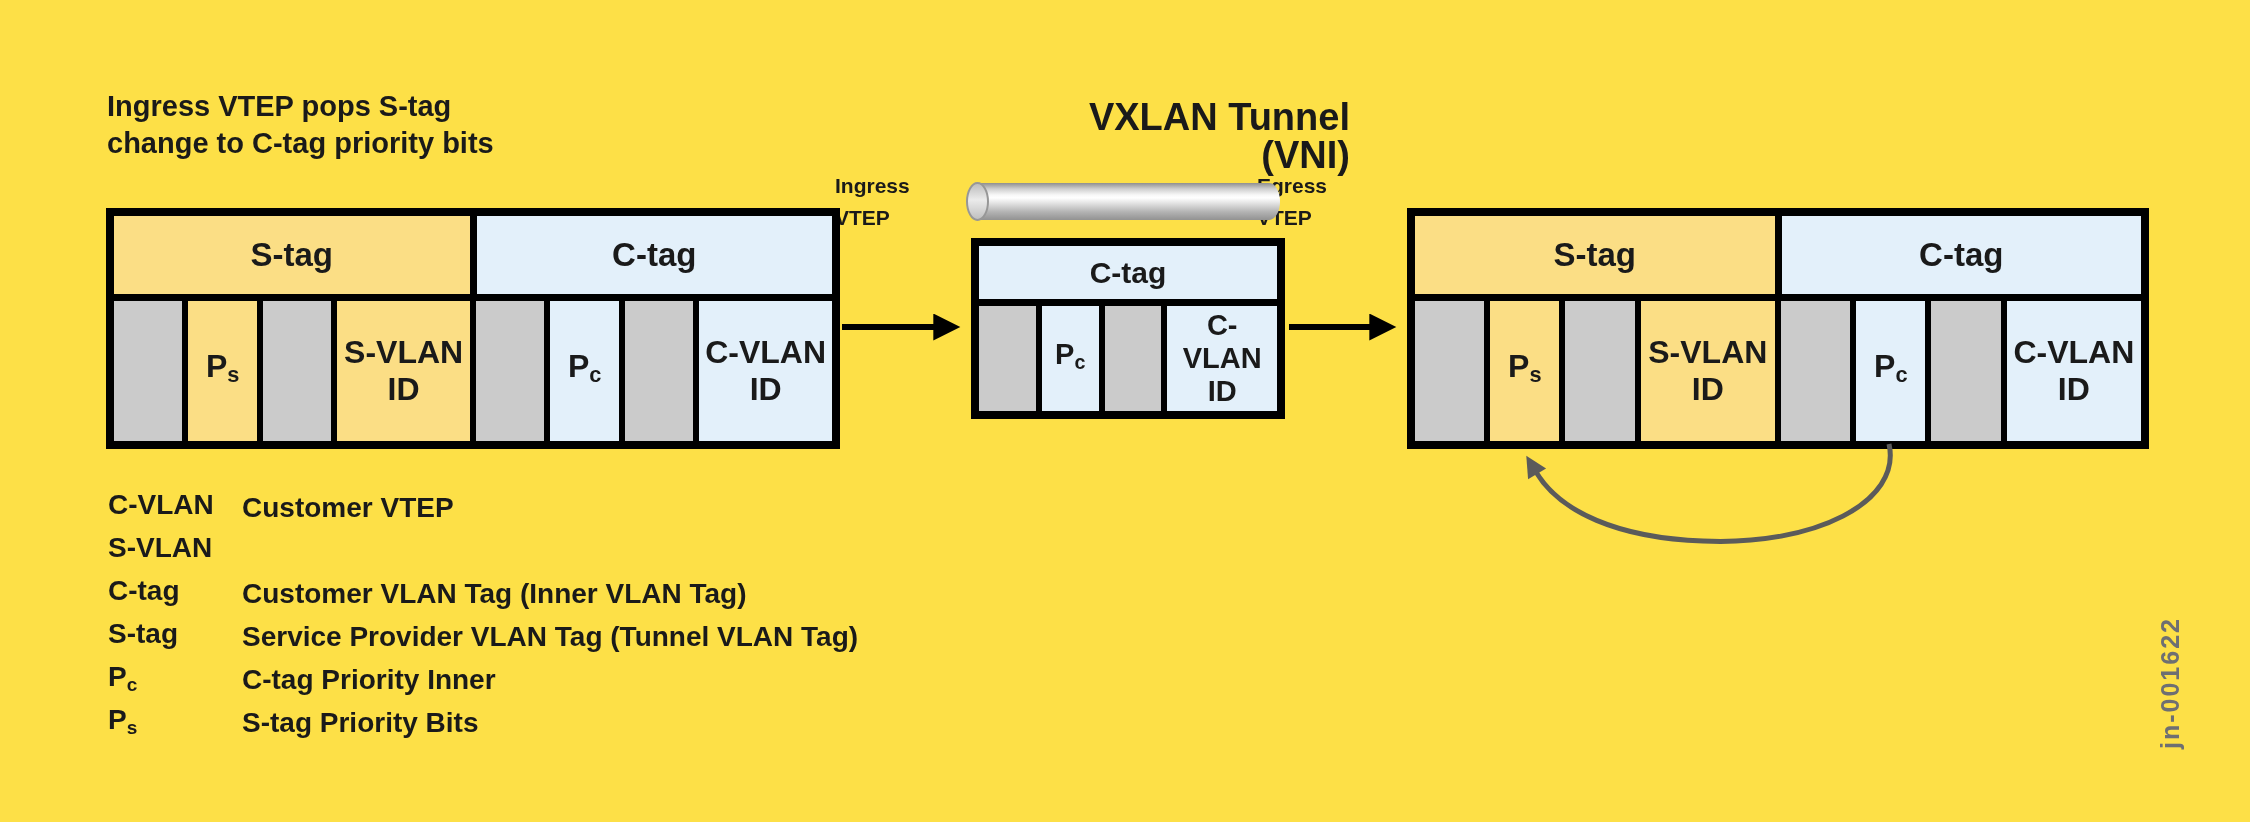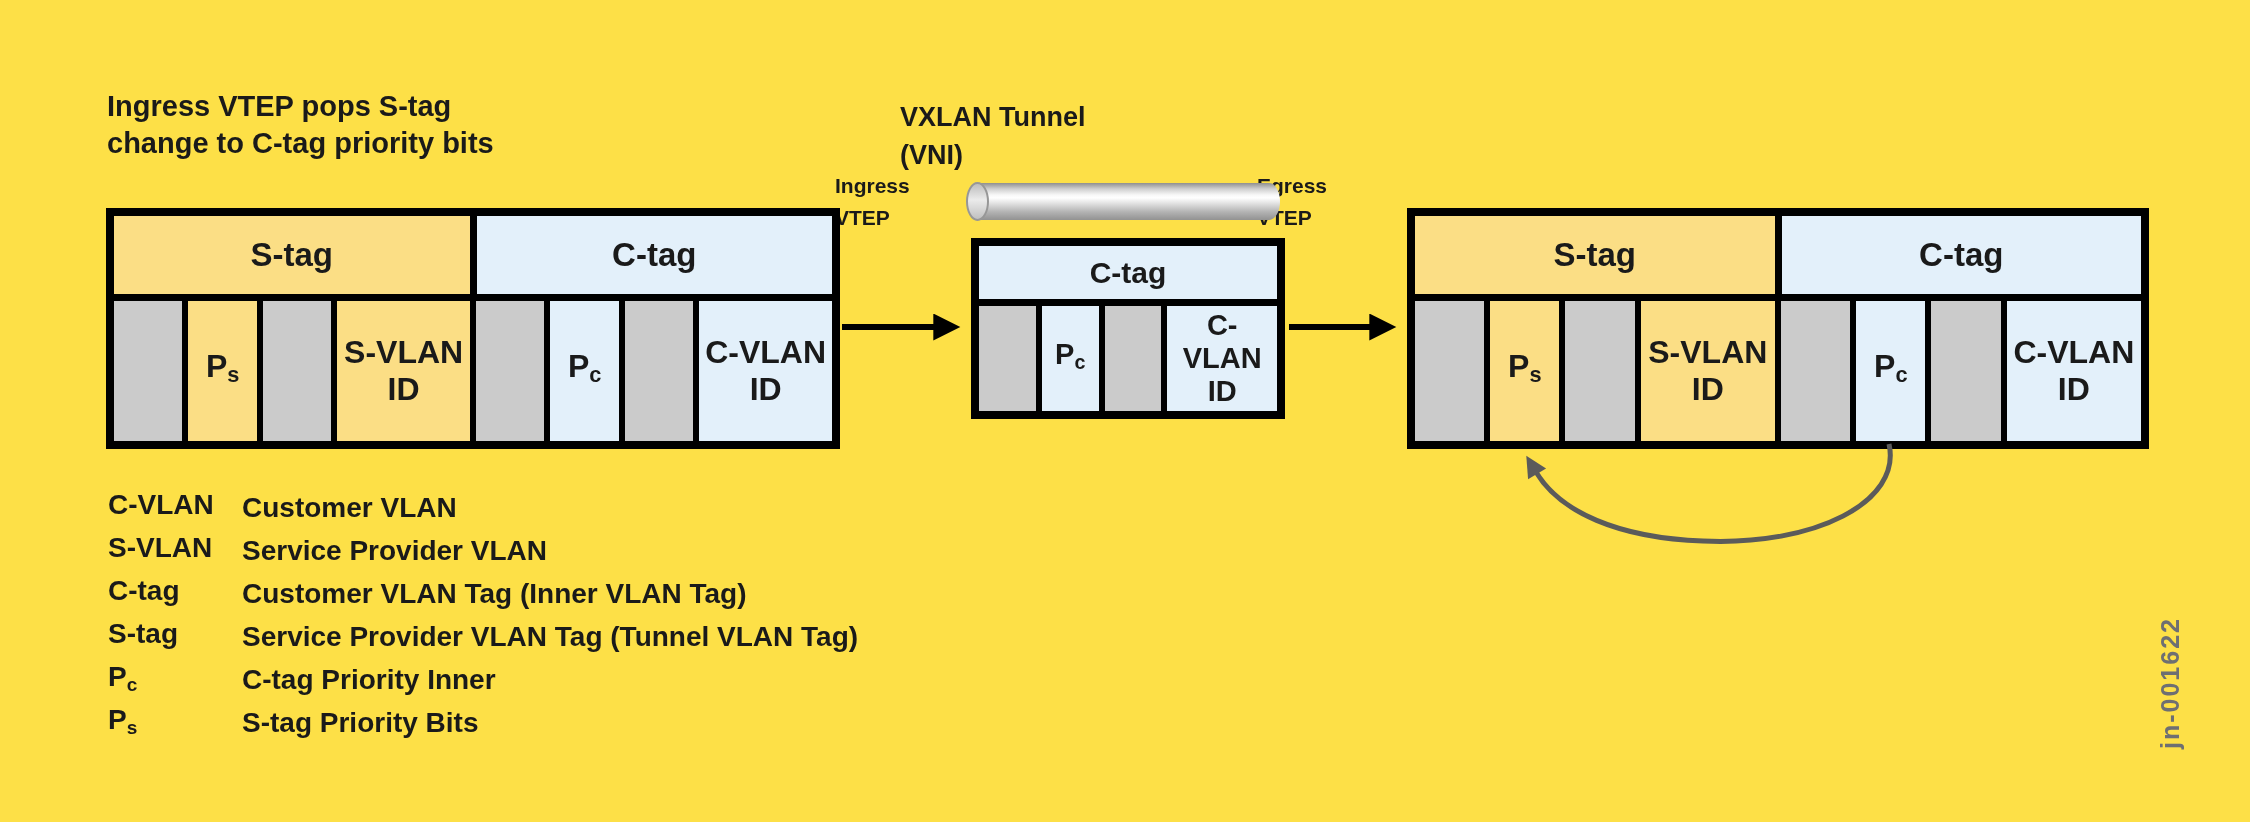--- a/index.html
+++ b/index.html
@@ -7,21 +7,21 @@
     position:relative; width:2250px; height:822px; background:#fde047;
     font-family:"Liberation Sans", sans-serif; color:var(--text,#1a1a1a);
     overflow:hidden;
     font-weight:bold;
   }
   
   .note { position:absolute; font-size:29px; line-height:37px; white-space:nowrap; }
   .note-ingress { left:107px; top:88px; }
   .note-egress  { left:1716px; top:88px; }
   
-  .tunnel-title { position:absolute; left:900px; top:98px; width:450px; text-align:left; font-size:27px; line-height:38px; }
+  .tunnel-title { position:absolute; left:900px; top:98px; width:450px; text-align:right; font-size:38px; line-height:38px; }
   .vtep { position:absolute; top:170px; width:160px; text-align:left; font-size:21px; line-height:32px; }
   .vtep-ingress { left:835px; }
   .vtep-egress  { left:1257px; }
   
   .cyl { position:absolute; left:968px; top:183px; width:312px; height:37px;
     border-radius:11px / 18.5px;
     background:linear-gradient(to bottom,#8f8f8f 0%,#cfcfcf 16%,#f7f7f7 32%,#ffffff 40%,#e2e2e2 55%,#b3b3b3 78%,#929292 100%);
   }
   .cyl-cap { position:absolute; left:-2px; top:-1px; width:23px; height:39px; border-radius:50%;
     background:linear-gradient(to bottom,#bdbdbd,#ebebeb 45%,#c0c0c0);
@@ -195,25 +195,24 @@
       </marker>
     </defs>
     <line x1="842" y1="327" x2="936" y2="327" stroke="#000000" stroke-width="6" marker-end="url(#ah-black)"></line>
     <line x1="1289" y1="327" x2="1372" y2="327" stroke="#000000" stroke-width="6" marker-end="url(#ah-black)"></line>
     <path d="M 1889 444 C 1902 502, 1815 546, 1703 541 C 1618 538, 1560 512, 1536 472" fill="none" stroke="#5B5B5B" stroke-width="5" marker-end="url(#ah-gray)"></path>
   </svg>
 
   <div class="legend">
     <div class="lrow">
       <span class="lterm"><span>C-VLAN</span><sub class="subs"></sub></span>
-      <span class="ldef">Customer VLAN</span>
+      <span class="ldef">Customer VTEP</span>
     </div>
     <div class="lrow">
       <span class="lterm"><span>S-VLAN</span><sub class="subs"></sub></span>
-      <span class="ldef">Service Provider VLAN</span>
     </div>
     <div class="lrow">
       <span class="lterm"><span>C-tag</span><sub class="subs"></sub></span>
       <span class="ldef">Customer VLAN Tag (Inner VLAN Tag)</span>
     </div>
     <div class="lrow">
       <span class="lterm"><span>S-tag</span><sub class="subs"></sub></span>
       <span class="ldef">Service Provider VLAN Tag (Tunnel VLAN Tag)</span>
     </div>
     <div class="lrow">

